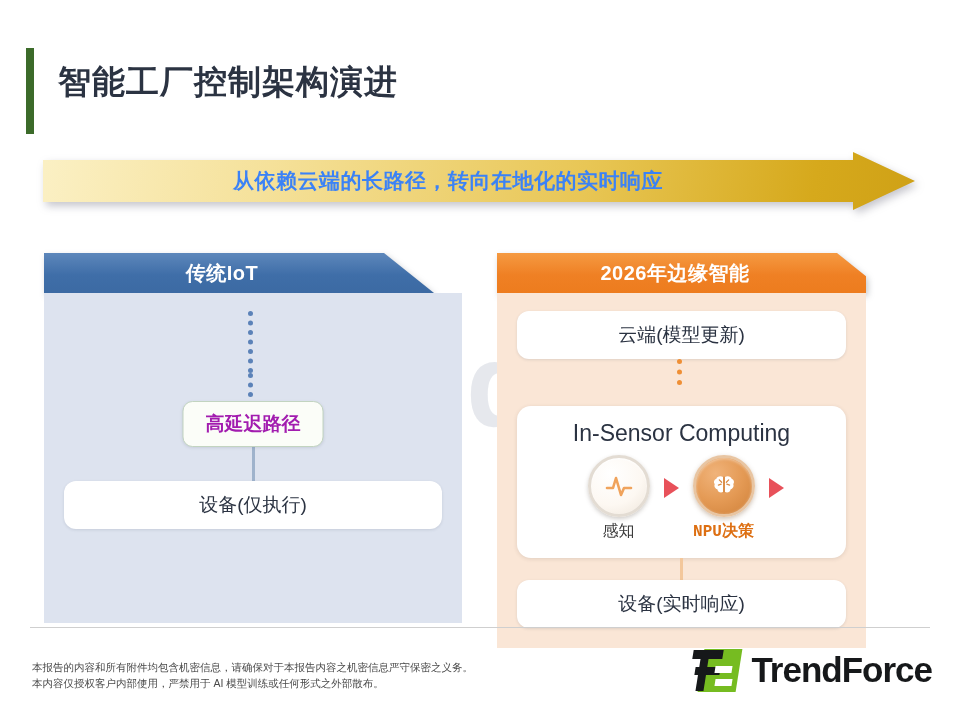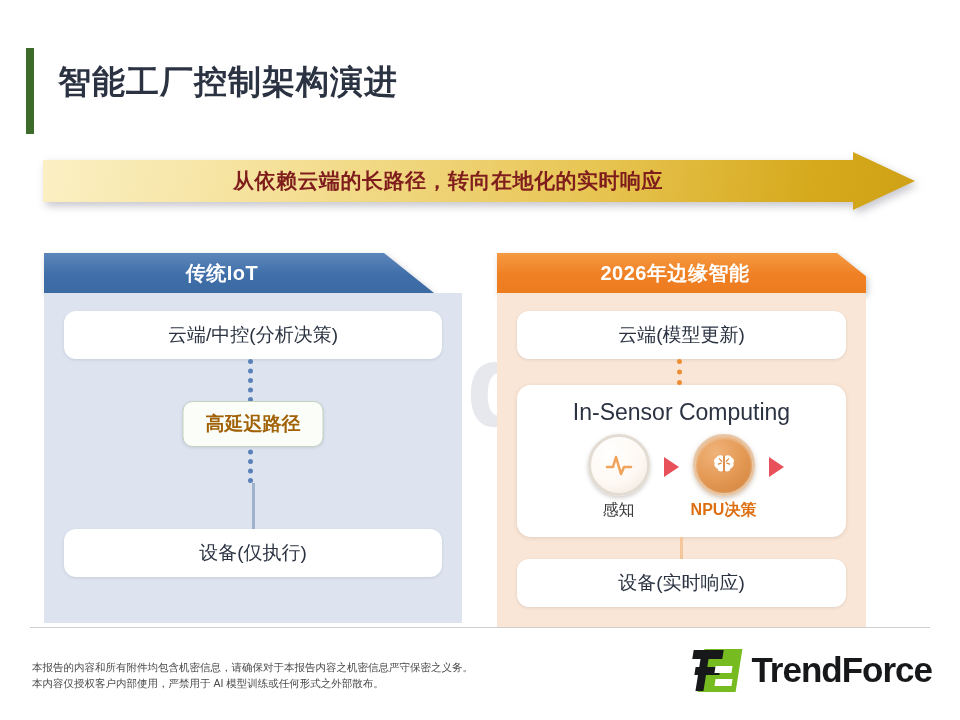--- a/index.html
+++ b/index.html
@@ -51,21 +51,21 @@
     filter:drop-shadow(3px 4px 4px rgba(90,90,110,.35));
   }
   .banner-shape{
     position:absolute;inset:0;
     background:linear-gradient(100deg,#fbf0c4 0%,#f5e19a 26%,#e8c655 62%,#d6a91c 88%,#cfa116 100%);
     clip-path:polygon(0 8px, 810px 8px, 810px 0, 872px 29px, 810px 58px, 810px 50px, 0 50px);
   }
   .banner-text{
     position:absolute;left:0;top:0;width:810px;height:58px;
     display:flex;align-items:center;justify-content:center;
-    font-size:21px;font-weight:bold;color:#7f1d1d;letter-spacing:.5px;
+    font-size:21px;font-weight:bold;color:#3b82f6;letter-spacing:.5px;
   }
 
   
   .col{position:absolute;top:253px;z-index:3;}
   .col-left{left:44px;width:418px;}
   .col-right{left:497px;width:369px;}
 
   .col-head{
     position:relative;height:40px;margin-bottom:0;
     filter:drop-shadow(2px 3px 3px rgba(80,85,100,.33));
@@ -103,58 +103,58 @@
   }
   .connector-dotted.orange{border-left-color:#ef8f35;height:26px;}
   .connector-solid{
     width:3px;margin:0 auto;background:#9fb3cc;height:46px;position:relative;z-index:2;
   }
   .connector-solid.orange{background:#f3c79b;height:22px;}
 
   .latency-badge{
     position:absolute;left:50%;top:108px;transform:translateX(-50%);
     background:#fbfdf8;border:1px solid #c2d4c0;border-radius:10px;
-    padding:9px 22px;font-size:19px;font-weight:bold;color:#a16207;
+    padding:9px 22px;font-size:19px;font-weight:bold;color:#a21caf;
     box-shadow:0 1px 3px rgba(60,70,90,.13);z-index:3;white-space:nowrap;
   }
 
   .mid-row{
     display:flex;gap:12px;justify-content:center;position:relative;z-index:2;
   }
   .gbox{
     background:#b7c5da;border-radius:9px;height:44px;width:112px;
     display:flex;align-items:center;justify-content:center;
     font-size:19px;color:#2b3342;
   }
 
   
   .isc-card{
     background:#ffffff;border-radius:14px;padding:14px 16px 16px;
-    box-shadow:0 1px 4px rgba(70,60,50,.14);position:relative;z-index:2;
+    box-shadow:0 1px 4px rgba(70,60,50,.14);position:relative;z-index:2;margin-top:21px;
   }
   .isc-title{
     text-align:center;font-size:23px;color:#2b3342;margin-bottom:8px;
   }
   .icon-row{
     display:flex;align-items:center;justify-content:center;gap:6px;
   }
   .icon-item{width:78px;text-align:center;}
   .icon-circle{
     width:56px;height:56px;border-radius:50%;margin:0 auto 4px;
     display:flex;align-items:center;justify-content:center;
     background:radial-gradient(circle at 35% 28%,#ffffff 0%,#fdf8f2 58%,#eee5da 100%);
     border:3px solid #e3dcd3;
     box-shadow:0 2px 4px rgba(90,80,70,.28), inset 0 1px 2px rgba(255,255,255,.9);
   }
   .icon-circle.npu{
     background:radial-gradient(circle at 35% 28%,#f0b37a 0%,#e49a55 50%,#cf8038 100%);
     border:3px solid #e8c5a2;
     box-shadow:0 2px 5px rgba(120,80,40,.35), inset 0 1px 3px rgba(255,255,255,.45);
   }
-  .icon-label{font-size:16px;color:#3a3a3a;}
+  .icon-label{font-size:16px;color:#3a3a3a;font-family:Liberation Mono, monospace;}
   .icon-label.npu{color:#dd6f12;font-weight:bold;text-align:center;}
   .tri{
     width:0;height:0;border-top:10px solid transparent;border-bottom:10px solid transparent;
     border-left:15px solid #e8515a;margin-bottom:22px;
   }
 
   
   .footer-rule{
     position:absolute;left:30px;top:627px;width:900px;height:1px;background:#cfcfcf;z-index:4;
   }
@@ -202,21 +202,20 @@
     <div class="banner-shape"></div>
     <div class="banner-text">从依赖云端的长路径，转向在地化的实时响应</div>
   </div>
 
   <div class="col col-left">
     <div class="col-head head-left">
       <div class="col-head-shape"></div>
       <div class="col-head-text">传统IoT</div>
     </div>
     <div class="panel panel-left">
-      <div class="wbox">云端/中控(分析决策)</div>
       <div class="connector-dotted"></div>
       <div class="connector-dotted"></div>
       <div class="latency-badge">高延迟路径</div>
       <div class="connector-solid"></div>
       <div class="wbox">设备(仅执行)</div>
     </div>
   </div>
 
   <div class="col col-right">
     <div class="col-head head-right">

